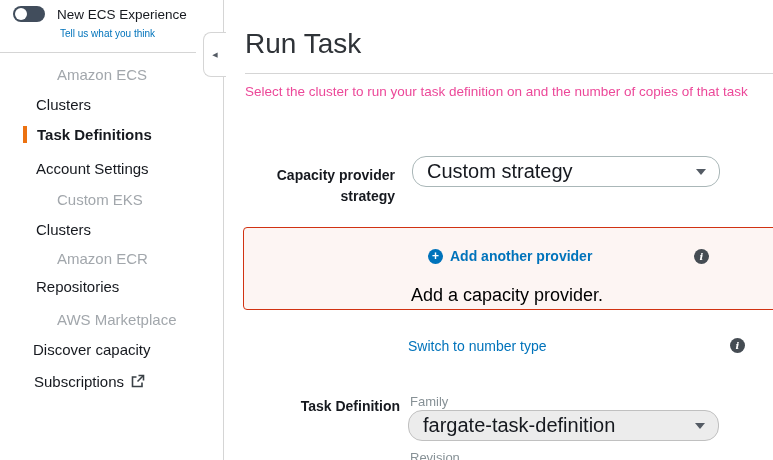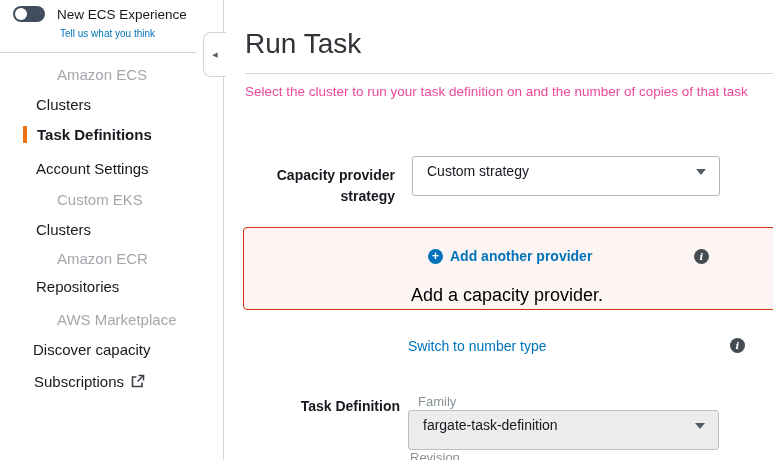--- a/index.html
+++ b/index.html
@@ -38,21 +38,21 @@
                 font-weight:400; color:#2f3338; }
   .title-divider { position:absolute; left:245px; top:73px; right:0; height:1px; background:#d5d5d5; }
   .page-desc { position:absolute; left:245px; top:84px; right:0; font-size:13.5px;
                color:#ec4899; white-space:nowrap; overflow:hidden; }
 
   .field-label { position:absolute; width:150px; text-align:right; font-size:14px;
                  font-weight:bold; color:#16191f; line-height:21px; }
   .label-capacity { left:245px; top:165px; }
   .label-taskdef { left:250px; top:396px; }
 
-  .dropdown { position:absolute; height:40px; border-radius:3px; font-size:14px;
+  .dropdown { position:absolute; height:31px; border-radius:14px; font-size:20px;
               color:#16191f; line-height:29px; padding-left:14px; cursor:pointer; }
   .dd-white { left:412px; top:156px; width:308px; background:#fff; border:1px solid #aab7b8; }
   .dd-gray  { left:408px; top:410px; width:311px; background:#ececec; border:1px solid #c0c0c0; }
   .caret { position:absolute; right:13px; top:12px; width:0; height:0;
            border-left:5px solid transparent; border-right:5px solid transparent;
            border-top:6px solid #545b64; }
 
   .error-box { position:absolute; left:243px; top:227px; width:610px; height:83px;
                border:1.5px solid #d13212; border-radius:4px; background:#fdf5f3; }
   .add-provider { position:absolute; left:184px; top:20px; display:flex;
@@ -67,21 +67,21 @@
                color:#fff; text-align:center; font-size:10px; line-height:15px;
                font-family:"DejaVu Serif",serif; font-style:italic; font-weight:bold;
                cursor:pointer; }
   .info-inbox { position:absolute; left:450px; top:21px; }
   .info-switch { position:absolute; left:730px; top:338px; }
 
   .switch-link { position:absolute; left:408px; top:338px; font-size:14px;
                  color:#0073bb; cursor:pointer; }
 
   .sub-label { position:absolute; font-size:13px; color:#879196; }
-  .family-label { left:410px; top:394px;margin-left:8px; }
+  .family-label { left:410px; top:394px; }
   .revision-label { left:410px; top:450px; }
 </style>
 </head>
 <body>
 
 <div class="sidebar">
 
   <div class="toggle-row">
     <div class="toggle">
       <div class="toggle-knob"></div>

